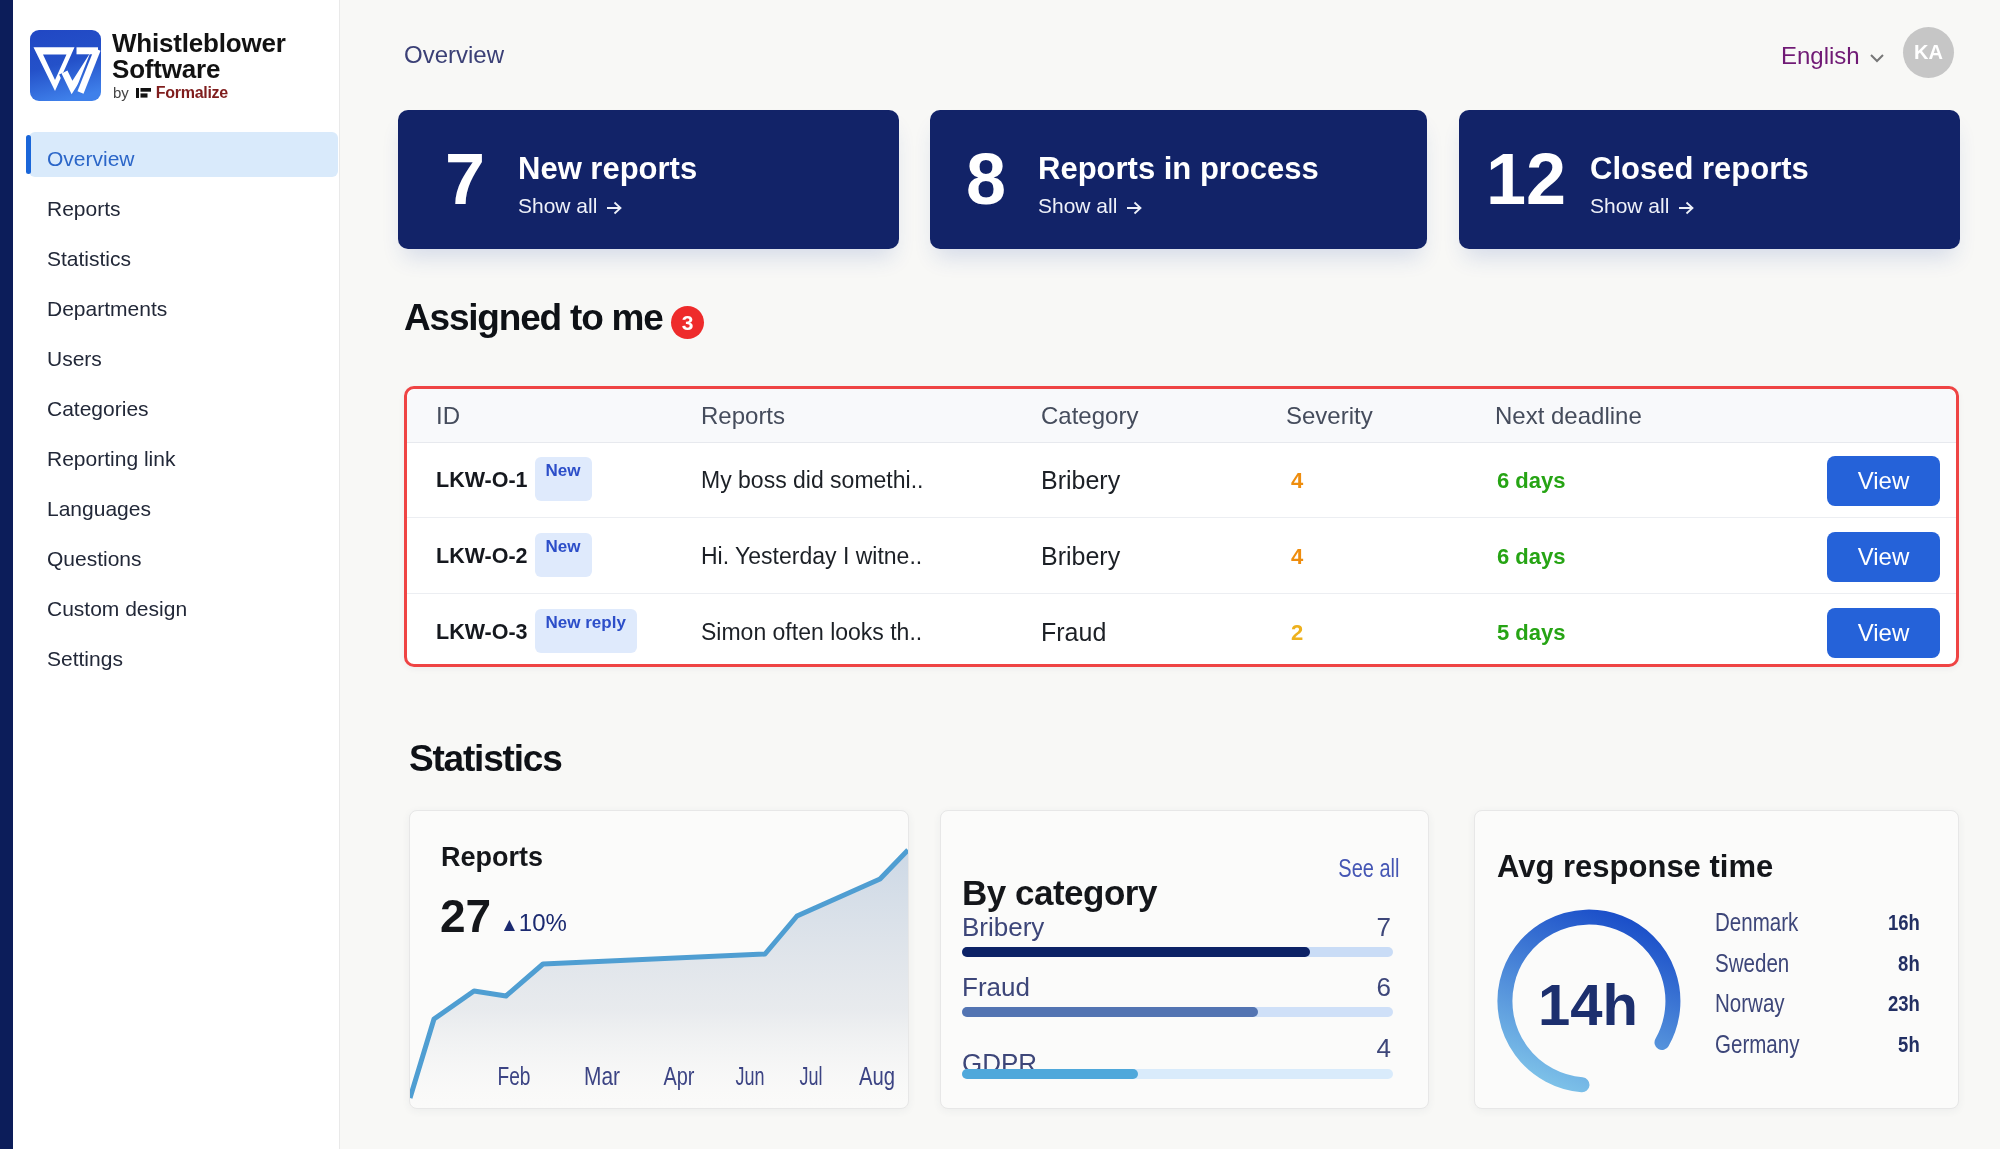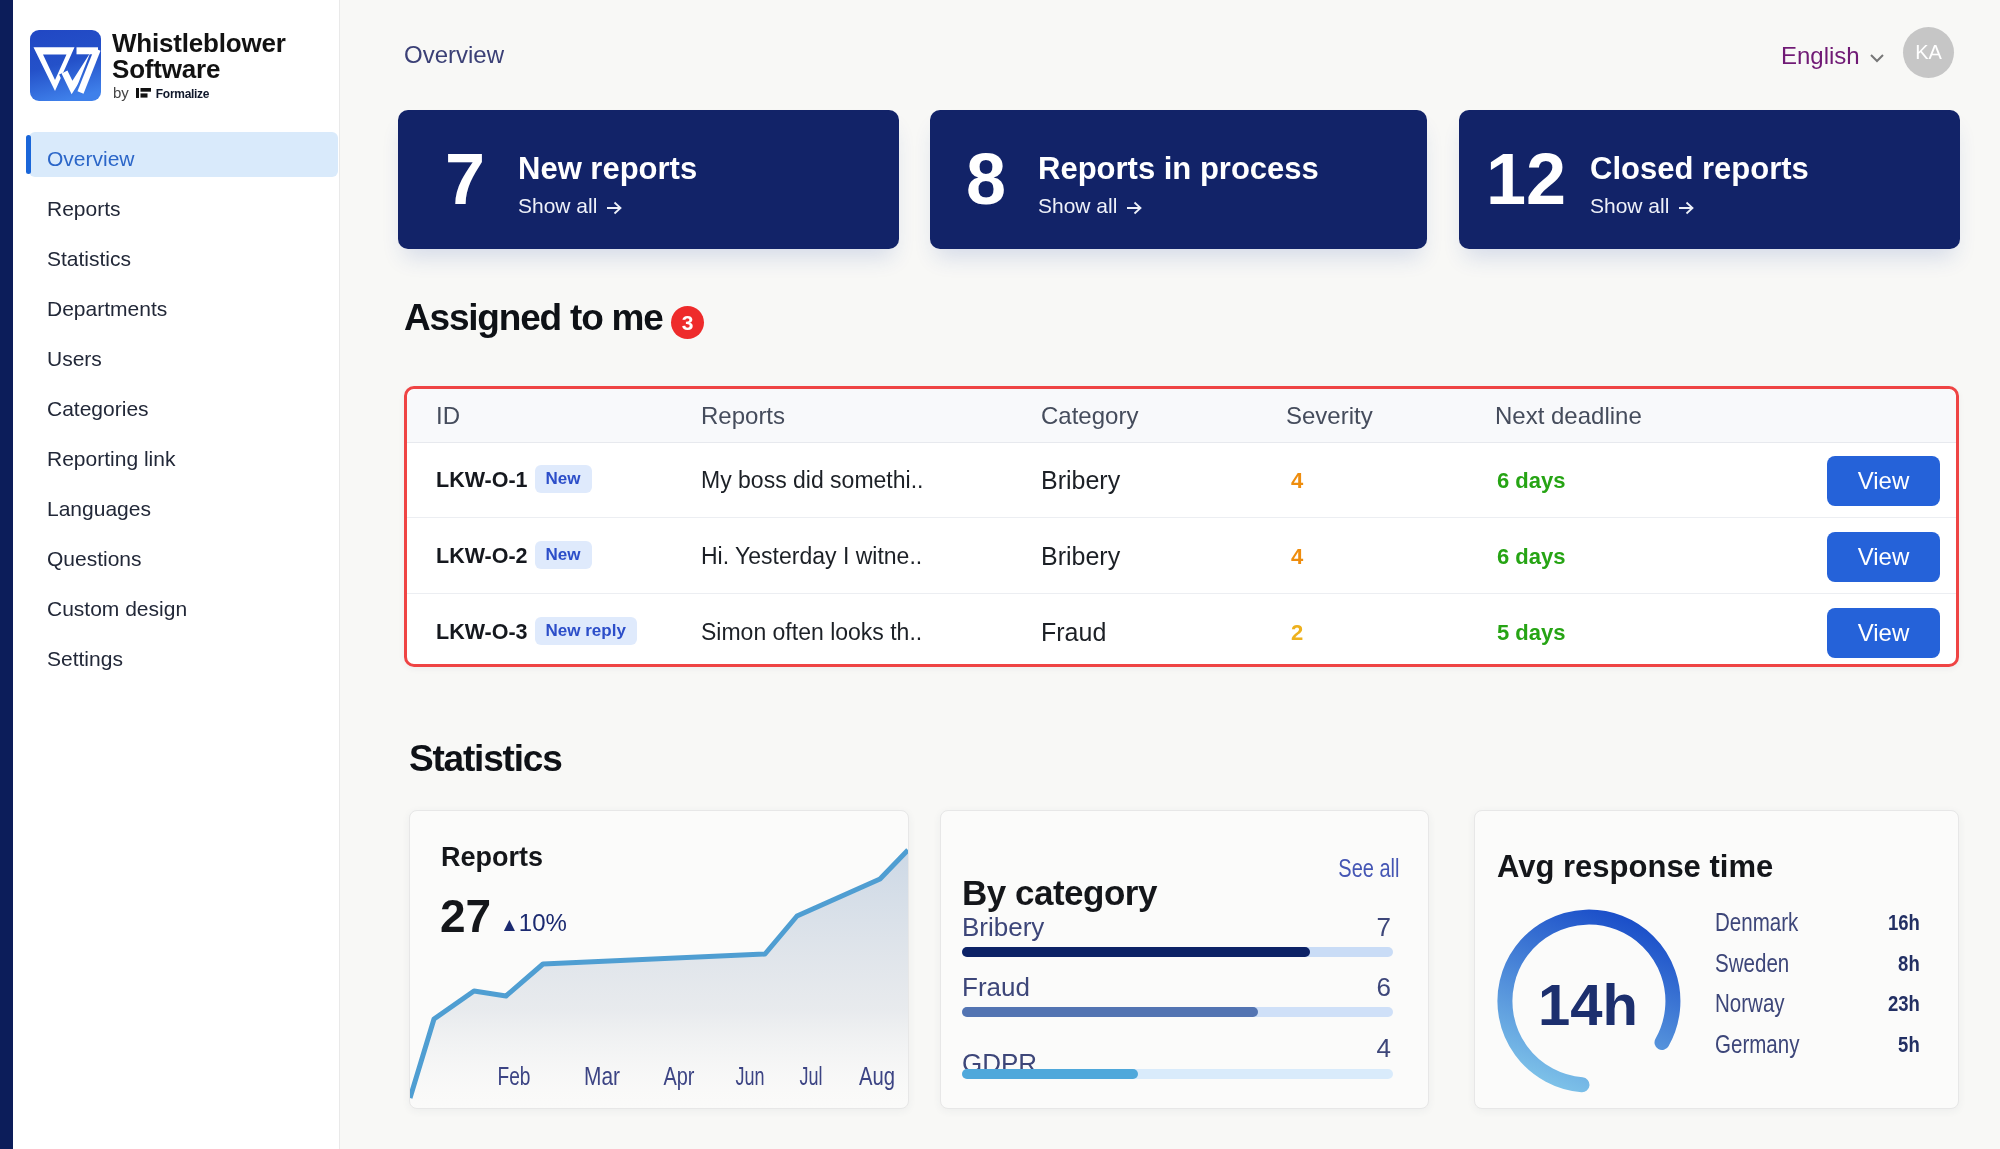--- a/index.html
+++ b/index.html
@@ -9,36 +9,36 @@
   .abs { position:absolute; }
 
   
   .strip { position:absolute; left:0; top:0; width:13px; height:1149px; background:#0c1d5a; }
   .sidebar { position:absolute; left:13px; top:0; width:327px; height:1149px;
              background:#ffffff; border-right:1px solid #e9e9e9; }
   .logo-sq { position:absolute; left:17px; top:30px; width:71px; height:71px; }
   .logo-name { position:absolute; left:99px; top:31px; font-size:26px; line-height:25.5px;
                font-weight:bold; color:#121212; letter-spacing:-0.2px; }
   .logo-by { position:absolute; left:100px; top:84px; font-size:15px; color:#444; }
-  .logo-by b { color:#0f172a; font-size:12px; letter-spacing:-0.3px;margin-top:12px; }
+  .logo-by b { color:#7f1d1d; font-size:16px; letter-spacing:-0.3px;margin-top:12px; }
   .logo-by svg { vertical-align:-1px; margin:0 5px 0 7px; }
 
   .nav { position:absolute; left:0; top:132px; width:327px; }
   .nav-item { position:relative; height:45px; margin-bottom:5px; line-height:53px;
               font-size:21px; color:#222838; padding-left:34px; }
   .nav-item.active { background:#d9eafb; border-radius:6px; margin-left:16px; margin-right:2px;
                      padding-left:18px; color:#2b66c8; }
   .nav-bar { position:absolute; left:-3px; top:3px; width:5px; height:39px; border-radius:3px;
              background:#1a66d9; }
 
   
   .page-title { position:absolute; left:404px; top:41px; font-size:24px; color:#3b4076; }
   .lang { position:absolute; left:1781px; top:42px; font-size:24px; color:#701a75;text-align:center; }
   .avatar { position:absolute; left:1903px; top:27px; width:51px; height:51px; border-radius:50%;
-            background:#c6c6c6; color:#fff; font-weight:normal; font-size:20px;
+            background:#c6c6c6; color:#fff; font-weight:bold; font-size:20px;
             text-align:center; line-height:51px; }
 
   
   .scard { position:absolute; top:110px; height:139px; background:#122368; border-radius:10px;
            color:#fff; box-shadow:0 14px 22px -6px rgba(30,70,160,0.16); }
   .scard .num { position:absolute; left:0; top:33px; width:134px; text-align:center;
                 font-size:72px; font-weight:bold; line-height:72px; }
   .scard .ttl { position:absolute; left:120px; top:41px; font-size:31px; font-weight:bold; }
   .scard .showall { position:absolute; left:120px; top:84px; font-size:21px; color:#eef1f9; }
 
@@ -53,21 +53,21 @@
   .tbl { position:absolute; left:404px; top:386px; width:1555px; height:281px; background:#fff;
          border:3px solid #ef4444; border-radius:10px; box-shadow:0 2px 6px rgba(40,50,80,0.05); }
   .thead { position:absolute; left:0; top:0; width:100%; height:54px; background:#f8f9fb;
            border-bottom:1px solid #e7e9ee; border-radius:9px 9px 0 0; }
   .th { position:absolute; top:0; line-height:54px; font-size:24px; color:#454c5c; }
   .trow { position:absolute; left:0; width:100%; height:75px; }
   .trow.b { border-bottom:1px solid #eceef2; }
   .td { position:absolute; top:0; height:75px; line-height:75px; }
   .tid { font-weight:bold; font-size:21.5px; color:#15181e; }
   .nbadge { display:inline-block; margin-left:7px; vertical-align:middle; background:#dfeafc;
-            color:#2c4ec9; font-size:17px; font-weight:bold; line-height:28px; height:28px;
+            color:#2c4ec9; font-size:17px; font-weight:bold; line-height:28px; height:44px;
             padding:0 11px; border-radius:6px; position:relative; top:-2px; }
   .tsub { font-size:23px; color:#1c2026; }
   .tcat { font-size:25px; color:#1c2026; }
   .tsev { font-weight:bold; font-size:22px; }
   .tday { font-weight:bold; font-size:22px; color:#26a414; }
   .vbtn { position:absolute; top:13px; width:113px; height:50px; background:#2562d9; color:#fff;
           border-radius:8px; font-size:24px; text-align:center; line-height:50px; }
 
   
   .h-stats { position:absolute; left:409px; top:738px; font-size:37px; font-weight:bold; color:#0e1116; letter-spacing:-1.2px; }

